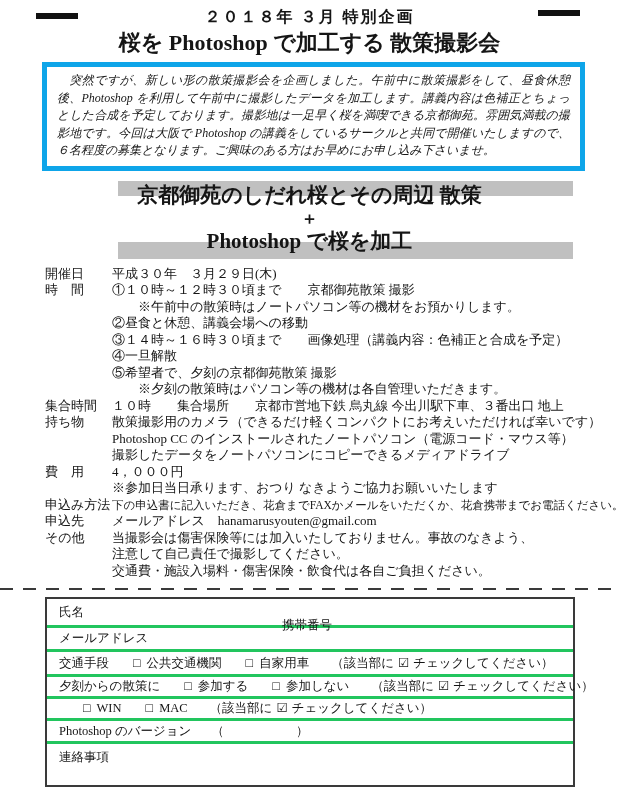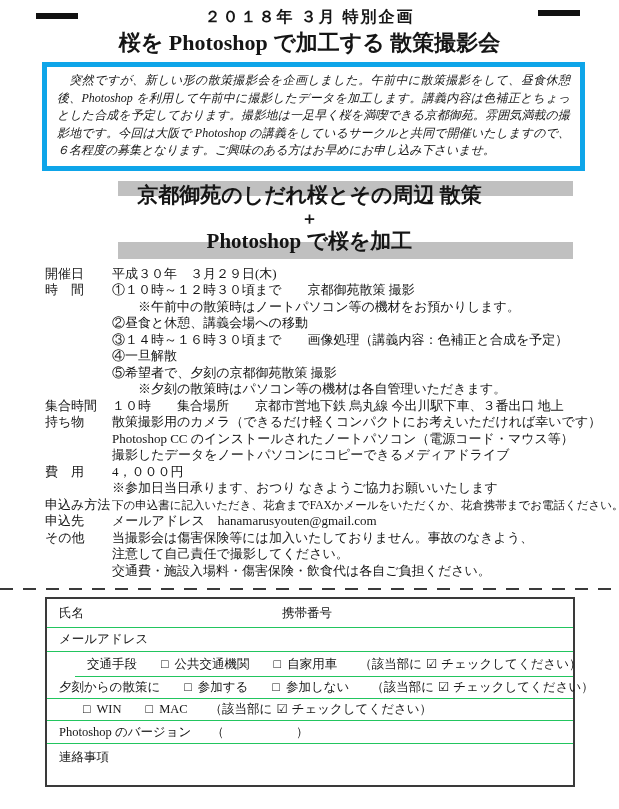--- a/index.html
+++ b/index.html
@@ -53,31 +53,31 @@
 
   
   .form-table {
     margin:7px 0 0 45px; width:530px;
     border:2px solid #3a3a3a;
     font-size:12.5px;
     box-sizing:border-box;
   }
   .form-row {
     position:relative; display:flex; align-items:center;
-    padding-left:12px; border-bottom:1px solid #22c55e;
+    padding-left:12px; border-bottom:3px solid #22c55e;
     box-sizing:border-box; white-space:nowrap;
   }
   .form-row:nth-child(1) { height:29px; }
   .form-row:nth-child(2) { height:24px; }
-  .form-row:nth-child(3) { height:25px;margin-left:28px; }
+  .form-row:nth-child(3) { height:25px; }
   .form-row:nth-child(4) { height:22px; }
   .form-row:nth-child(5) { height:22px; }
   .form-row:nth-child(6) { height:23px; }
   .form-row:nth-child(7) { height:41px; border-bottom:none; align-items:flex-start; padding-top:5px; }
-  .cell-right { position:absolute; left:235px; top:0; line-height:29px;text-align:right; }
+  .cell-right { position:absolute; left:235px; top:12px; line-height:29px;text-align:right; }
   .opt { margin-left:24px; }
   .opt .box { margin-right:6px; }
   .note { margin-left:22px; }
   .note .box { margin:0 4px; }
   .paren-blank { display:inline-block; width:72px; }
   .paren-open { margin-left:20px; }
 </style>
 </head>
 <body>
 

